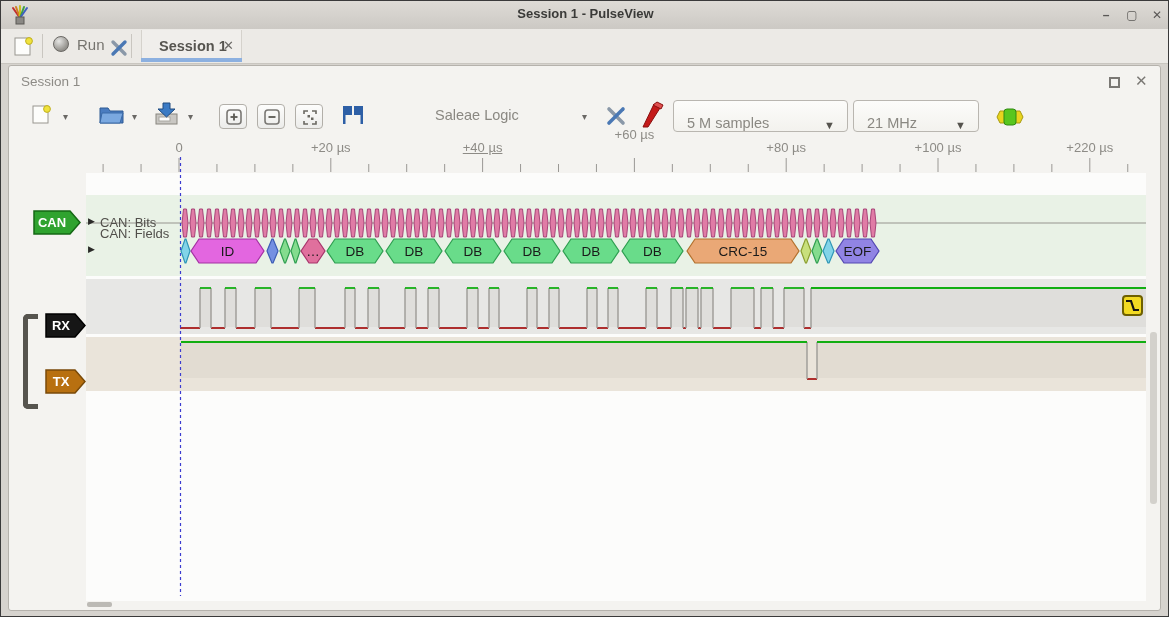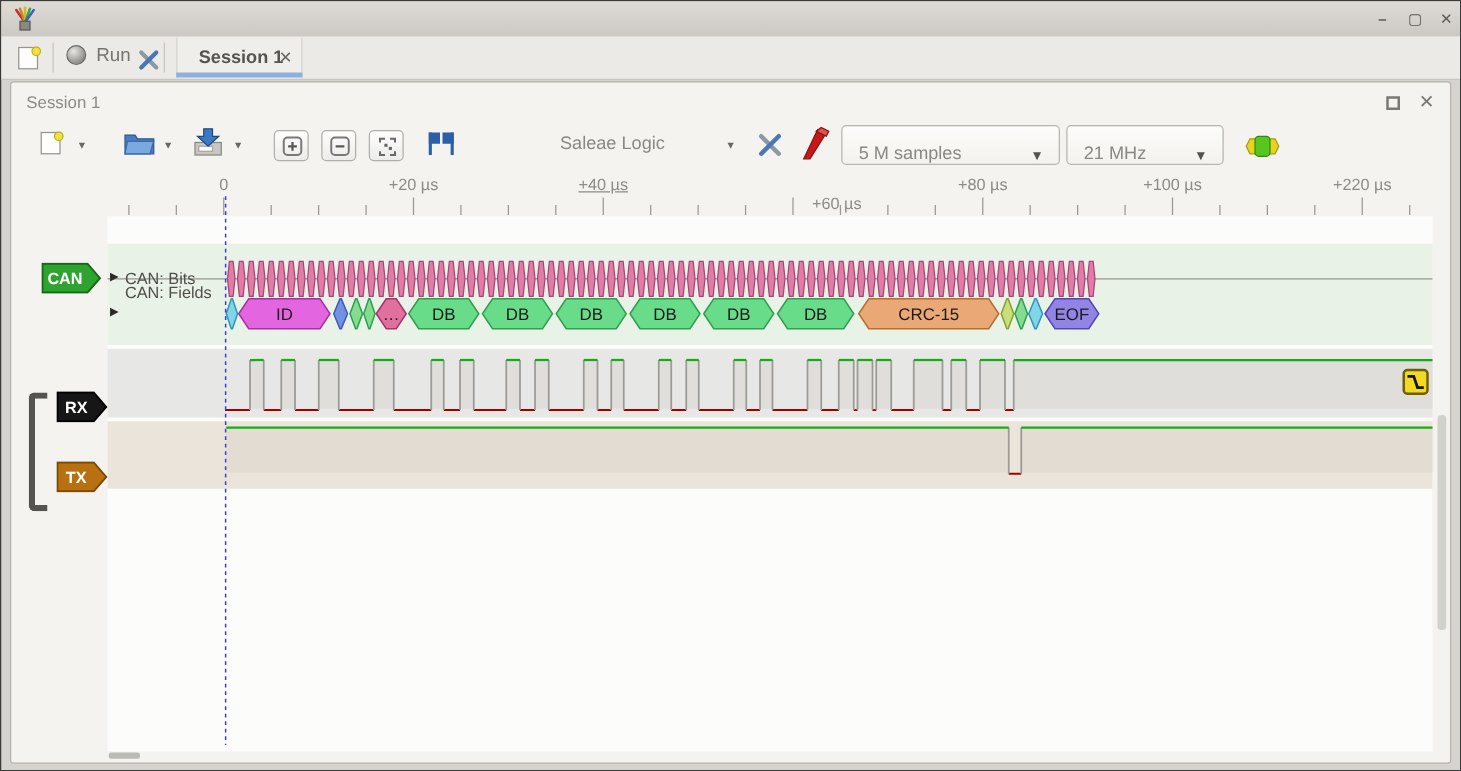--- a/index.html
+++ b/index.html
@@ -53,20 +53,21 @@
     <svg class="abs" style="left:9px;top:4px" width="20" height="20">
       <g stroke-width="2" stroke-linecap="round">
         <line x1="10" y1="13" x2="3" y2="3" stroke="#c03030"></line>
         <line x1="10" y1="13" x2="6" y2="2" stroke="#d08020"></line>
         <line x1="10" y1="13" x2="10" y2="1" stroke="#c8c020"></line>
         <line x1="10" y1="13" x2="14" y2="2" stroke="#40a040"></line>
         <line x1="10" y1="13" x2="17" y2="3" stroke="#4060c0"></line>
       </g>
       <rect x="6" y="12" width="8" height="7" fill="#8a8884" stroke="#5a5854"></rect>
     </svg>
+    <div class="abs win-title">Session 1 - PulseView</div>
     <div class="abs winbtn" style="left:1095px">–</div>
     <div class="abs winbtn" style="left:1121px">▢</div>
     <div class="abs winbtn" style="left:1146px">✕</div>
   </div>
 
   <div class="abs main-toolbar"></div>
   <svg class="abs" style="left:11px;top:34px" width="24" height="23">
     <rect x="3" y="3" width="15" height="17" fill="#fdfdfb" stroke="#98968f"></rect>
     <circle cx="17" cy="6" r="3.4" fill="#f0e23c" stroke="#c0b020"></circle>
   </svg>
@@ -130,21 +131,21 @@
       <rect x="15" y="12.5" width="2.5" height="2.5" fill="#6a6862" stroke="none"></rect>
     </svg>
   </div>
   <svg class="abs" style="left:339px;top:103px" width="26" height="23">
     <rect x="3" y="2" width="2.5" height="18" fill="#2d5fa6"></rect>
     <rect x="3" y="2" width="9" height="9" fill="#2d5fa6"></rect>
     <rect x="20.5" y="2" width="2.5" height="18" fill="#2d5fa6"></rect>
     <rect x="14" y="2" width="9" height="9" fill="#2d5fa6"></rect>
   </svg>
 
-  <div class="abs" style="left:447px;top:106px;font-size:14.5px;color:#8a8882">Saleae Logic</div>
+  <div class="abs" style="left:434px;top:106px;font-size:14.5px;color:#8a8882">Saleae Logic</div>
   <div class="abs caret" style="left:581px;top:110px">▾</div>
   <svg class="abs" style="left:602px;top:102px" width="26" height="26">
     <line x1="6" y1="6" x2="20" y2="20" stroke="#8a98a8" stroke-width="3.6" stroke-linecap="round"></line>
     <line x1="20" y1="6" x2="6" y2="20" stroke="#4a78b4" stroke-width="3.6" stroke-linecap="round"></line>
   </svg>
   <svg class="abs" style="left:638px;top:100px" width="26" height="28">
     <polygon points="4,26 9,26 21,7 15,3" fill="#c41a1a" stroke="#8a0f0f"></polygon>
     <polygon points="14,4 22,8 24,4 18,1" fill="#e05050" stroke="#8a0f0f"></polygon>
   </svg>
 
@@ -426,21 +427,21 @@
       <line x1="806" y1="341" x2="806" y2="378" stroke="#9c9a96" stroke-width="1.4"></line>
       <line x1="180" y1="341" x2="806" y2="341" stroke="#12ae12" stroke-width="1.8"></line>
       <line x1="816" y1="341" x2="816" y2="378" stroke="#9c9a96" stroke-width="1.4"></line>
       <line x1="816" y1="341" x2="1145" y2="341" stroke="#12ae12" stroke-width="1.8"></line>
       <line x1="179.5" y1="156" x2="179.5" y2="595" stroke="#3c3cd0" stroke-width="1.2" stroke-dasharray="3 3"></line>
     </svg>
   <div id="ruler-labels">
       <span class="ruler-label" style="left: 178px; top: 139px;">0</span>
       <span class="ruler-label" style="left: 329.8px; top: 139px;">+20 µs</span>
       <span class="ruler-label" style="left: 481.6px; top: 139px; text-decoration: underline;">+40 µs</span>
-      <span class="ruler-label" style="left: 633.4px; top: 154px; margin-left: 35px;">+60 µs</span>
+      <span class="ruler-label" style="left: 633.4px; top: 126px;">+60 µs</span>
       <span class="ruler-label" style="left: 785.2px; top: 139px;">+80 µs</span>
       <span class="ruler-label" style="left: 937px; top: 139px;">+100 µs</span>
       <span class="ruler-label" style="left: 1088.8px; top: 139px;">+220 µs</span>
     </div>
 
   <div class="abs expander" style="left:87px;top:215px">▶</div>
   <div class="abs rowlabel" style="left:99px;top:214px">CAN: Bits</div>
   <div class="abs expander" style="left:87px;top:243px">▶</div>
   <div class="abs rowlabel" style="left:99px;top:225px">CAN: Fields</div>
 

